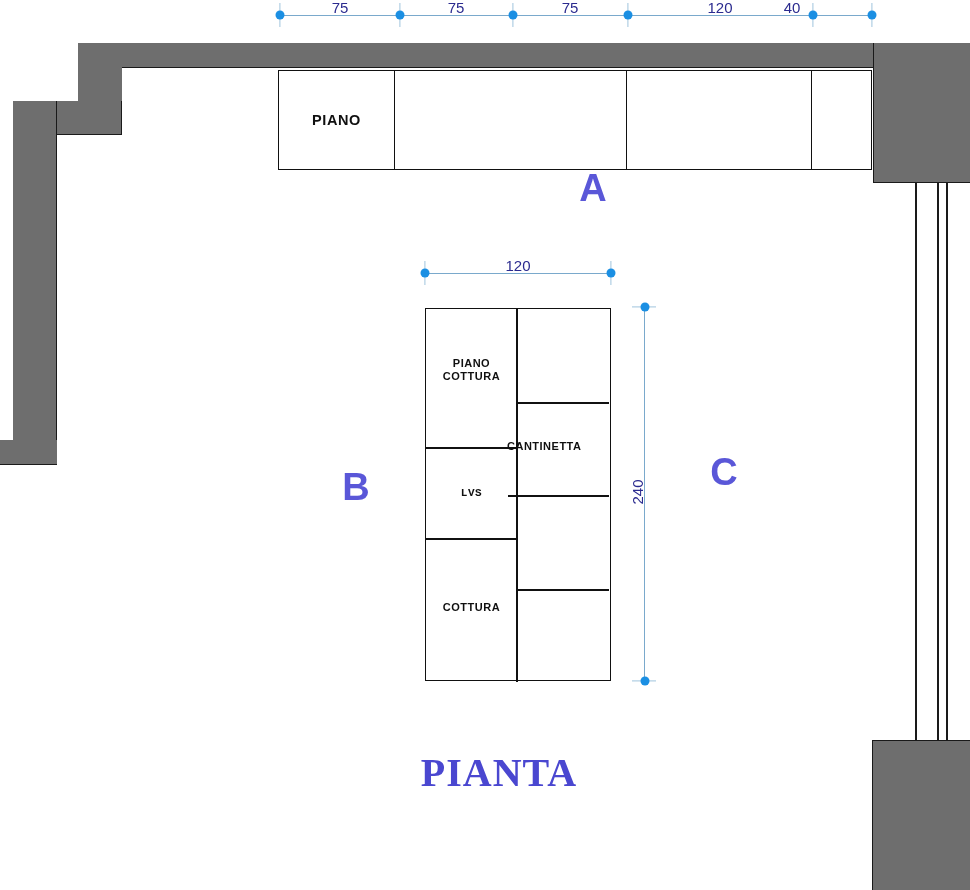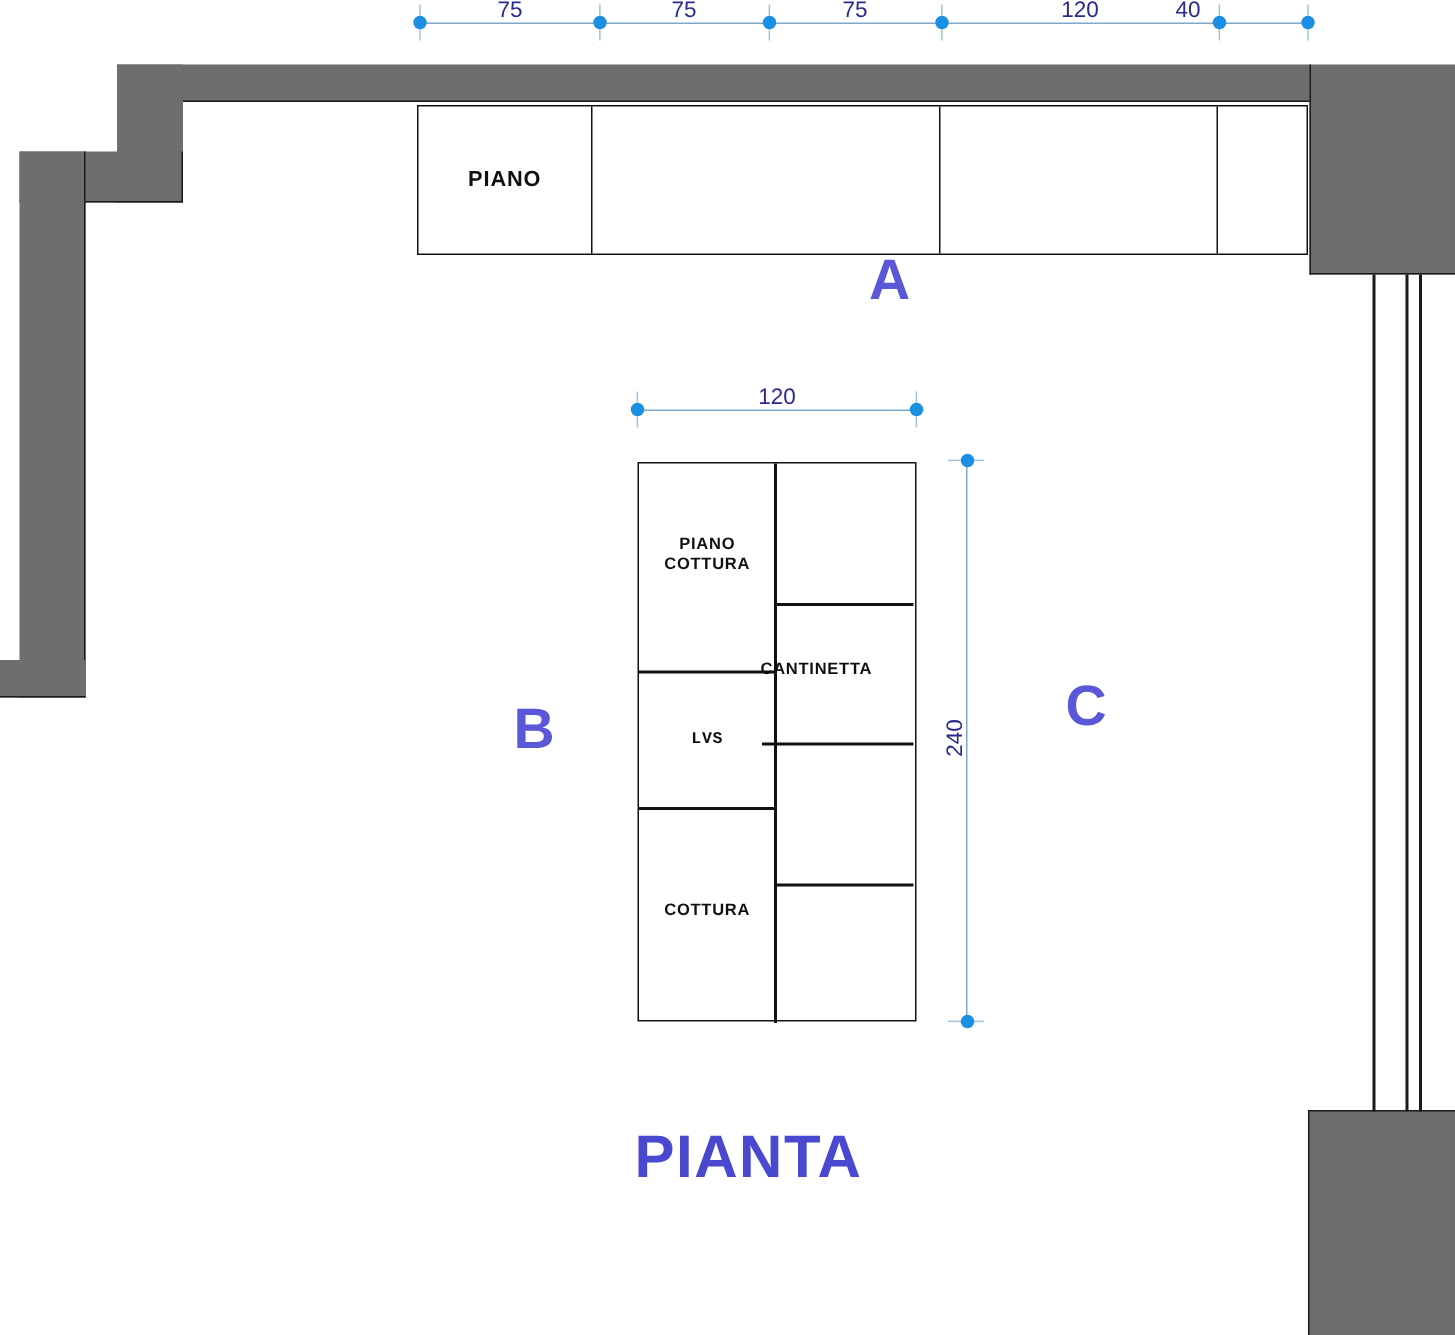--- a/index.html
+++ b/index.html
@@ -251,15 +251,15 @@
     <div class="isl-label" style="left:0px; top:178px; width:91px;font-family:Liberation Mono, monospace;">LVS</div>
     <div class="isl-label" style="left:0px; top:292px; width:91px;">COTTURA</div>
   </div>
 
   <div class="isl-label" style="left:507px; top:440px; width:115px; text-align:left;">CANTINETTA</div>
 
   <div class="marker" style="left:593px; top:188px;">A</div>
   <div class="marker" style="left:356px; top:487px;">B</div>
   <div class="marker" style="left:724px; top:472px;">C</div>
 
-  <div class="title" style="left:499px; top:772px;">PIANTA</div>
+  <div class="title" style="left:499px; top:772px;font-family:Liberation Serif, serif;">PIANTA</div>
 
 </div>
 
 </body></html>

